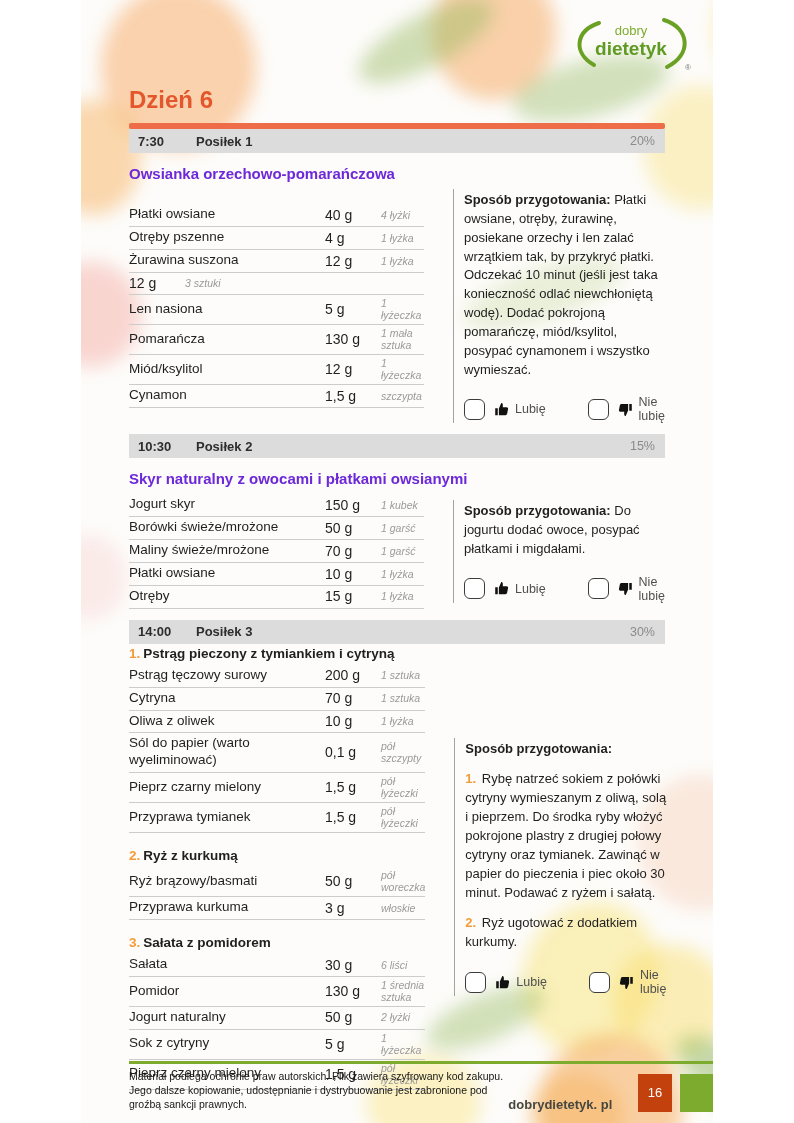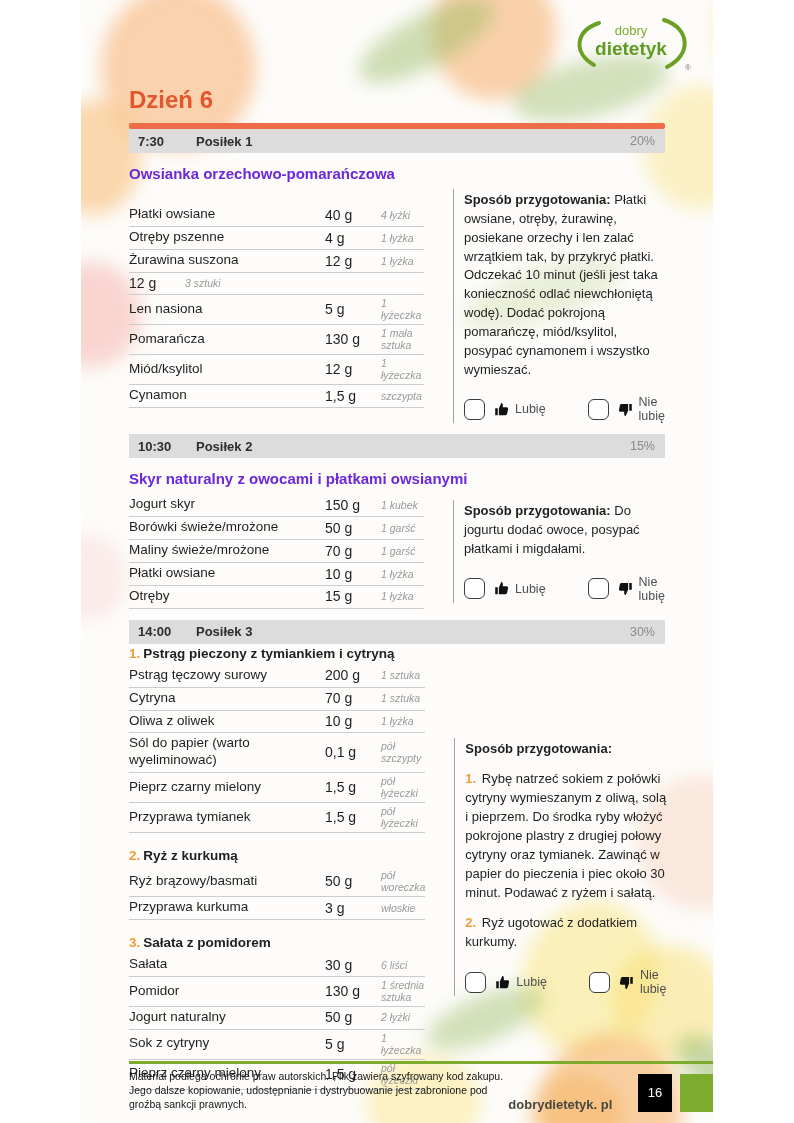--- a/index.html
+++ b/index.html
@@ -71,21 +71,21 @@
   .thumb { margin:0 6px 0 9px; flex:none; }
   .thumb-down { transform:rotate(180deg); }
   .like-label { font-size:12.5px; color:#4f4f4f; }
 
   
   .footer { position:absolute; left:0; right:0; top:1061px; }
   .footer-line { margin-left:48px; height:3px; background:#7cab2d; }
   .footer-row { display:flex; align-items:flex-end; margin-top:5px; }
   .copyright { margin-left:48px; width:478px; font-size:10.5px; line-height:1.35; color:#161616; }
   .site-name { margin-left:auto; padding-top:10px; font-size:13px; font-weight:bold; color:#47473f; white-space:nowrap; }
-  .pagebox { width:42px; height:38px; margin-left:26px; background:#000000; color:#fff;
+  .pagebox { width:42px; height:38px; margin-left:26px; background:#c2410c; color:#fff;
              display:flex; align-items:center; justify-content:center; font-size:13px; }
   .endbox { width:42px; height:38px; margin-left:8px; background:#7cab2d; }
 </style>
 </head>
 <body>
 
 <div class="page">
 
   <div class="bg">
     <div class="blob b1"></div>

